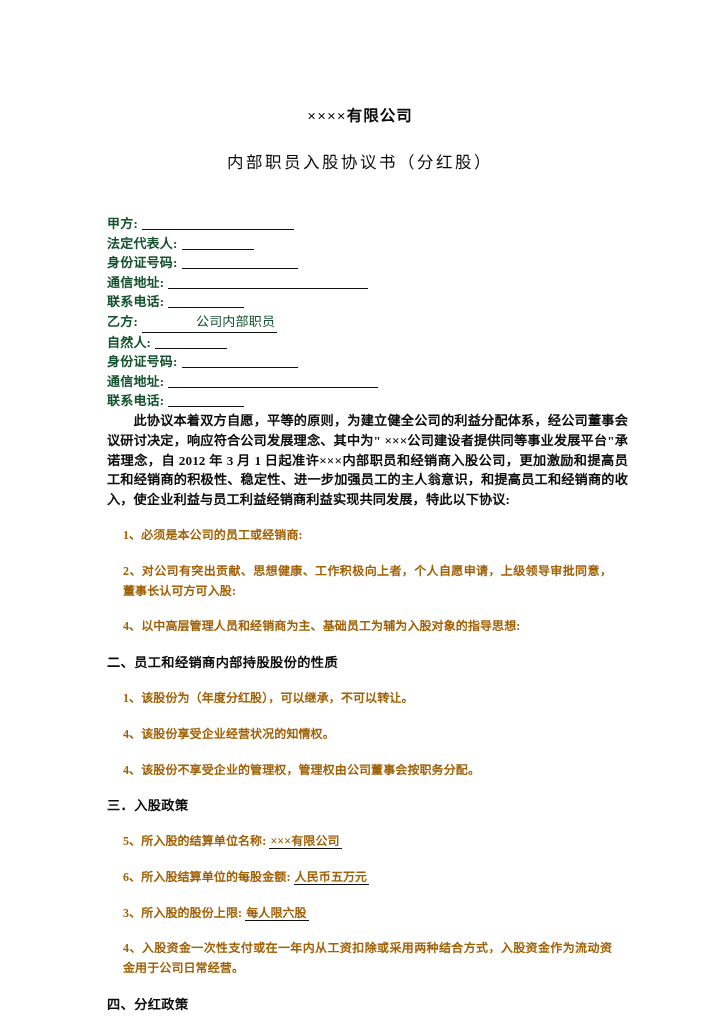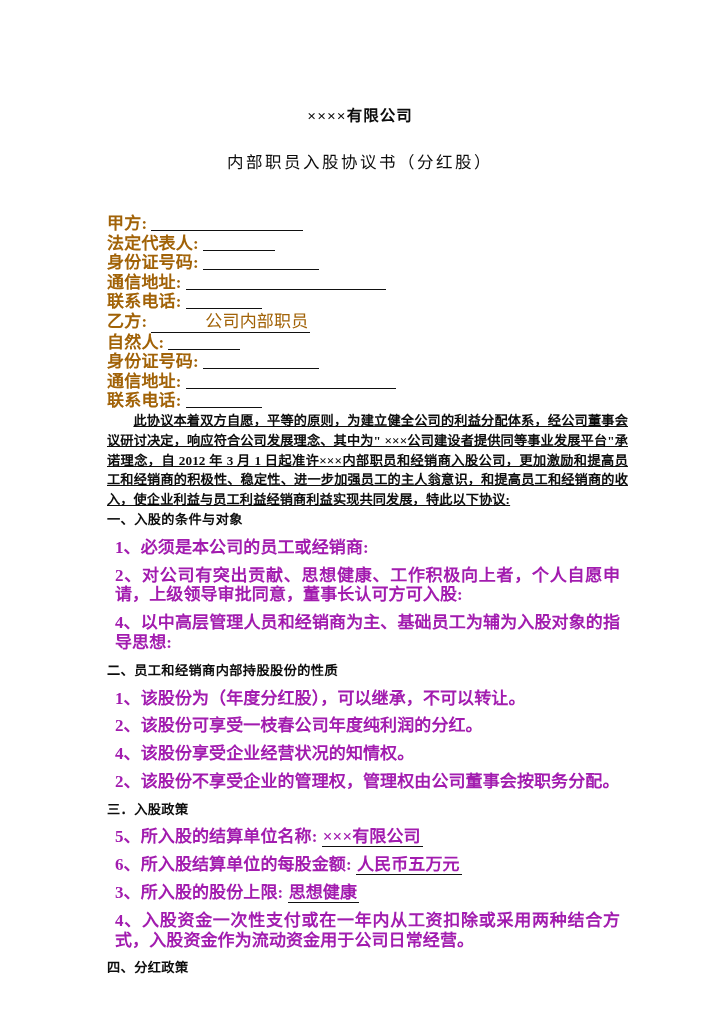--- a/index.html
+++ b/index.html
@@ -55,25 +55,25 @@
   }
 
   
   .field-list {
     margin: 0;
     padding: 0;
     list-style: none;
   }
   .field-row {
     display: block;
-    font-size: 17px;
+    font-size: 13px;
     font-weight: bold;
     line-height: 19.6px;
     white-space: nowrap;
-    color: #a16207;
+    color: #14532d;
   }
   .field-label {
     display: inline-block;
     letter-spacing: 0.2px;
   }
   .field-blank {
     display: inline-block;
     border-bottom: 1.4px solid #111;
     height: 13px;
     vertical-align: -2px;
@@ -101,39 +101,38 @@
     font-size: 13.2px;
     line-height: 19.8px;
     text-align: justify;
     text-justify: inter-ideograph;
     font-weight: bold;
     letter-spacing: 0.1px;
     color: #0d0d0d;
   }
   p.para.indent {
     text-indent: 2em;
-    text-decoration: underline;
   }
   p.heading {
     margin: 0;
     font-size: 13.2px;
     line-height: 19.8px;
     font-weight: bold;
     letter-spacing: 0.4px;
     color: #0d0d0d;
   }
   p.item {
-    margin: 8px;
-    font-size: 17px;
+    margin: 16px;
+    font-size: 12px;
     line-height: 19.8px;
     font-weight: bold;
     text-align: justify;
     text-justify: inter-ideograph;
     letter-spacing: 0.1px;
-    color: #a21caf;
+    color: #a16207;
   }
   .ul-val {
     border-bottom: 1.2px solid #111;
     padding: 0 2px 0 1px;
   }
   .sec { margin: 0; padding: 0; }
 </style>
 </head>
 <body>
 
@@ -178,47 +177,45 @@
         <span class="field-label">通信地址:</span><span class="field-blank w-f"></span>
       </div>
       <div class="field-row">
         <span class="field-label">联系电话:</span><span class="field-blank w-e"></span>
       </div>
     </div>
 
     <p class="para indent">此协议本着双方自愿，平等的原则，为建立健全公司的利益分配体系，经公司董事会议研讨决定，响应符合公司发展理念、其中为" ×××公司建设者提供同等事业发展平台"承诺理念，自 2012 年 3 月 1 日起准许×××内部职员和经销商入股公司，更加激励和提高员工和经销商的积极性、稳定性、进一步加强员工的主人翁意识，和提高员工和经销商的收入，使企业利益与员工利益经销商利益实现共同发展，特此以下协议:</p>
 
     <div class="sec">
-      <p class="heading">一、入股的条件与对象</p>
       <p class="item">1、必须是本公司的员工或经销商:</p>
       <p class="item">2、对公司有突出贡献、思想健康、工作积极向上者，个人自愿申请，上级领导审批同意，董事长认可方可入股:</p>
       <p class="item">4、以中高层管理人员和经销商为主、基础员工为辅为入股对象的指导思想:</p>
     </div>
 
     <div class="sec">
       <p class="heading">二、员工和经销商内部持股股份的性质</p>
       <p class="item">1、该股份为（年度分红股），可以继承，不可以转让。</p>
-      <p class="item">2、该股份可享受一枝春公司年度纯利润的分红。</p>
       <p class="item">4、该股份享受企业经营状况的知情权。</p>
-      <p class="item">2、该股份不享受企业的管理权，管理权由公司董事会按职务分配。</p>
+      <p class="item">4、该股份不享受企业的管理权，管理权由公司董事会按职务分配。</p>
     </div>
 
     <div class="sec">
       <p class="heading">三．入股政策</p>
       <p class="item">
         <span>5、所入股的结算单位名称:</span>
         <span class="ul-val">×××有限公司</span>
       </p>
       <p class="item">
         <span>6、所入股结算单位的每股金额:</span>
         <span class="ul-val">人民币五万元</span>
       </p>
       <p class="item">
         <span>3、所入股的股份上限:</span>
-        <span class="ul-val">思想健康</span>
+        <span class="ul-val">每人限六股</span>
       </p>
       <p class="item">4、入股资金一次性支付或在一年内从工资扣除或采用两种结合方式，入股资金作为流动资金用于公司日常经营。</p>
     </div>
 
     <div class="sec">
       <p class="heading">四、分红政策</p>
     </div>
 
   </div>
 </div>

